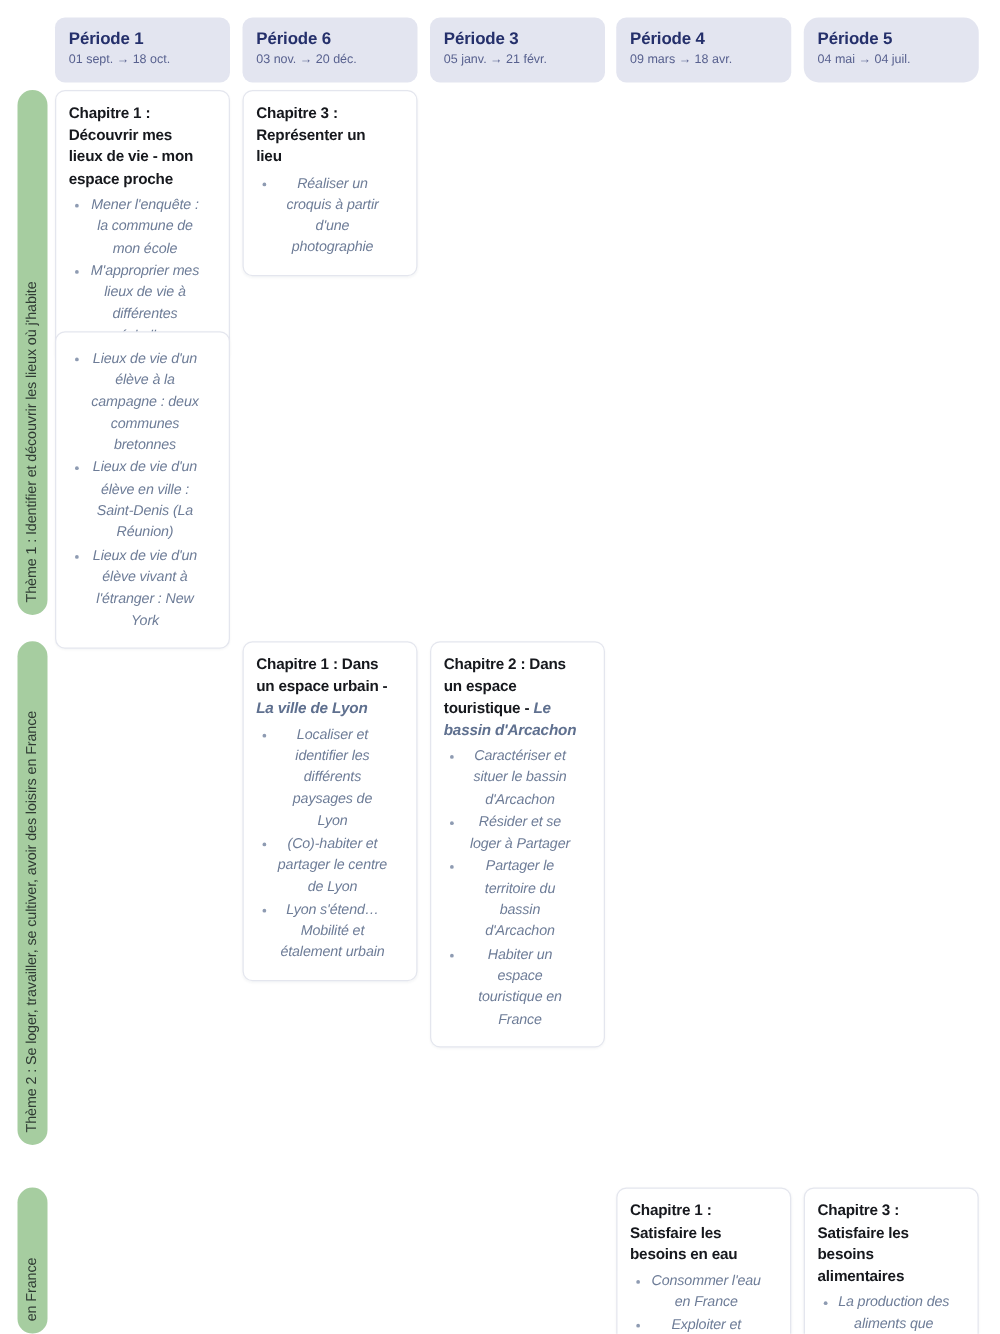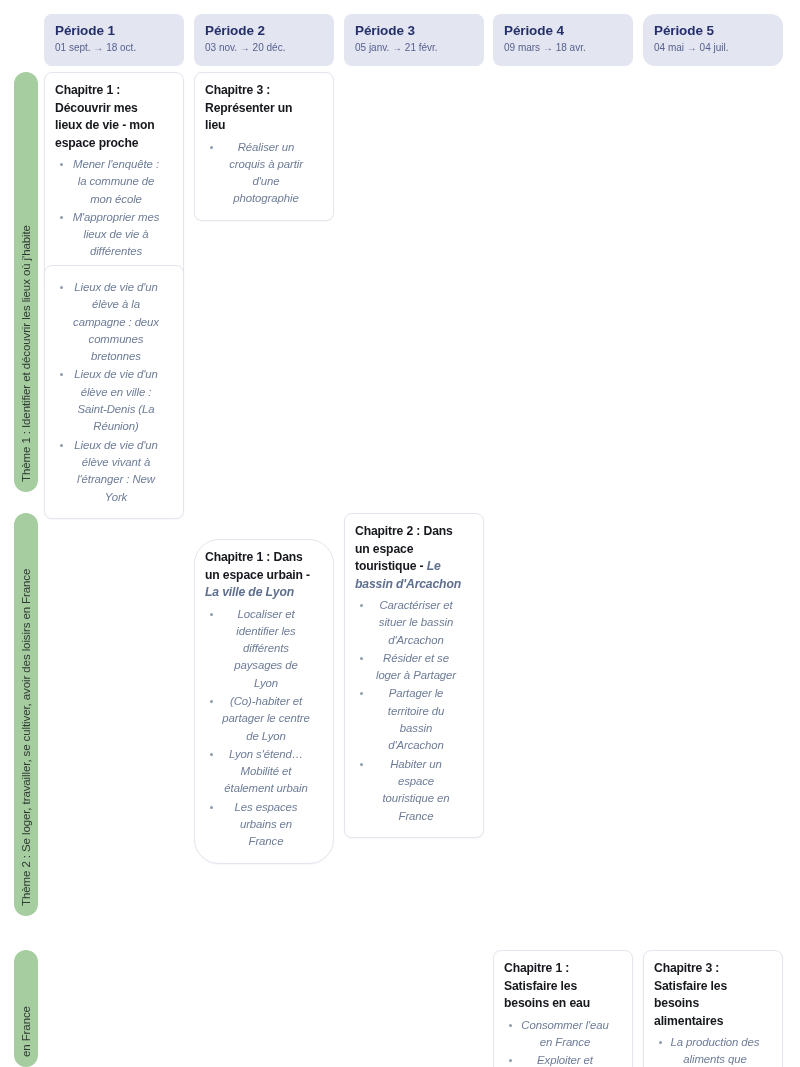--- a/index.html
+++ b/index.html
@@ -120,21 +120,21 @@
 </head>
 <body>
 
 <div class="board">
   <div class="period-row">
       <div class="period-cell" style="left: 44px;">
         <div class="period-title">Période 1</div>
         <div class="period-dates">01 sept. → 18 oct.</div>
       </div>
       <div class="period-cell" style="left: 194px;">
-        <div class="period-title">Période 2</div>
+        <div class="period-title">Période 6</div>
         <div class="period-dates">03 nov. → 20 déc.</div>
       </div>
       <div class="period-cell" style="left: 344px;">
         <div class="period-title">Période 3</div>
         <div class="period-dates">05 janv. → 21 févr.</div>
       </div>
       <div class="period-cell" style="left: 493px;">
         <div class="period-title">Période 4</div>
         <div class="period-dates">09 mars → 18 avr.</div>
       </div>
@@ -168,27 +168,26 @@
           <li>Lieux de vie d'un élève en ville : Saint-Denis (La Réunion)</li>
           <li>Lieux de vie d'un élève vivant à l'étranger : New York</li>
         </ul>
       </div>
       <div class="card" style="left: 194px; top: 72px;">
         <div class="card-title"><span>Chapitre 3 : Représenter un lieu</span></div>
         <ul class="card-list">
           <li>Réaliser un croquis à partir d'une photographie</li>
         </ul>
       </div>
-      <div class="card" style="left: 194px; top: 539px; border-radius: 25px;">
+      <div class="card" style="left: 194px; top: 513px;">
         <div class="card-title"><span>Chapitre 1 : Dans un espace urbain - </span><span class="sub">La ville de Lyon</span></div>
         <ul class="card-list">
           <li>Localiser et identifier les différents paysages de Lyon</li>
           <li>(Co)-habiter et partager le centre de Lyon</li>
           <li>Lyon s'étend… Mobilité et étalement urbain</li>
-          <li>Les espaces urbains en France</li>
         </ul>
       </div>
       <div class="card" style="left: 344px; top: 513px;">
         <div class="card-title"><span>Chapitre 2 : Dans un espace touristique - </span><span class="sub">Le bassin d'Arcachon</span></div>
         <ul class="card-list">
           <li>Caractériser et situer le bassin d'Arcachon</li>
           <li>Résider et se loger à Partager</li>
           <li>Partager le territoire du bassin d'Arcachon</li>
           <li>Habiter un espace touristique en France</li>
         </ul>

